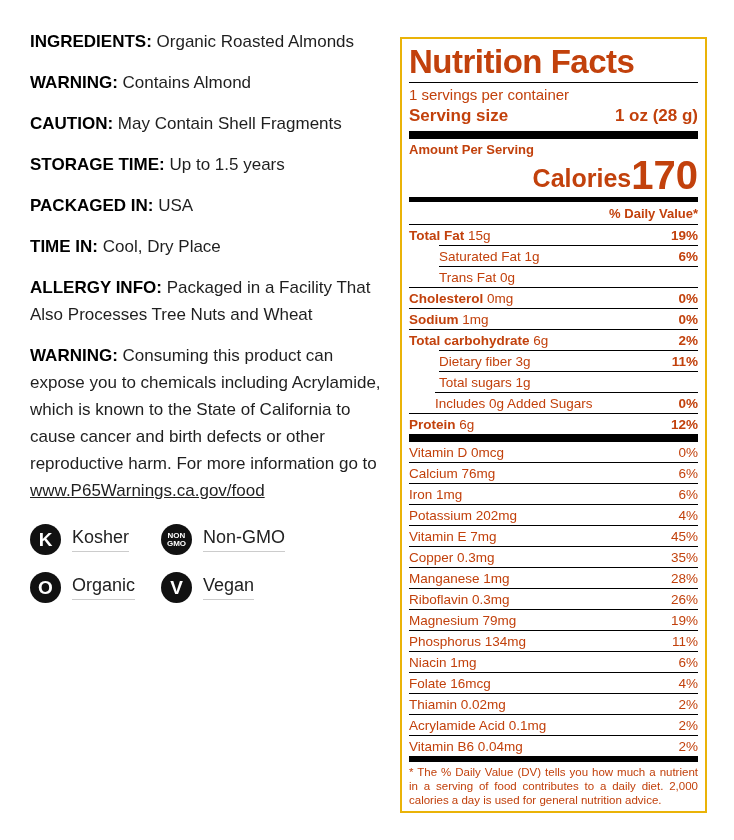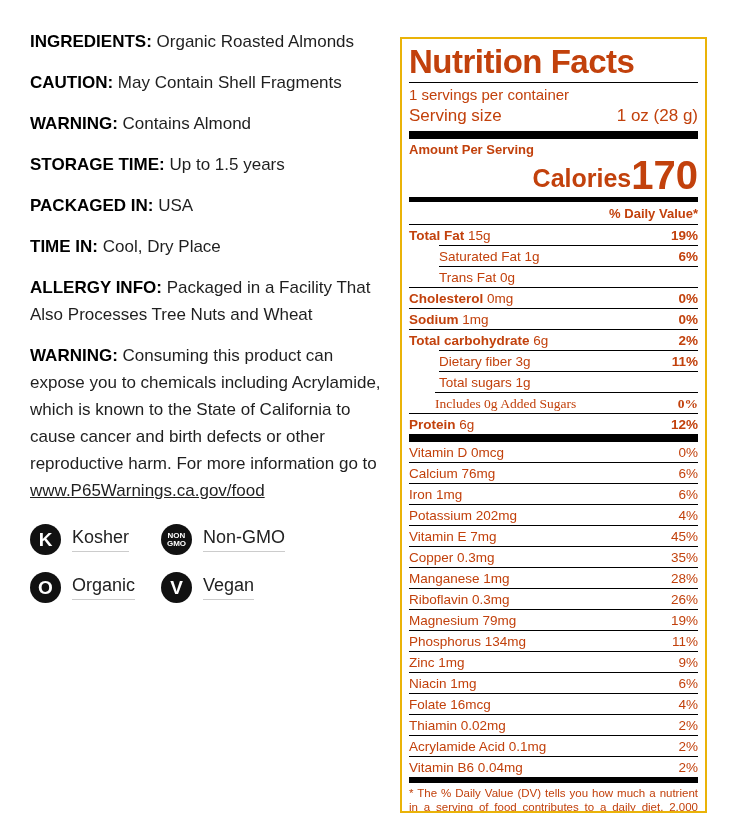--- a/index.html
+++ b/index.html
@@ -20,51 +20,51 @@
                 font-weight:bold; font-size:19px; flex:0 0 31px; }
   .badge-icon.tiny { font-size:8px; line-height:8px; letter-spacing:0; white-space:pre-line; text-align:center; font-weight:bold; }
   .badge-label { font-size:18px; color:#222; border-bottom:1px solid #ccc; padding-bottom:3px;text-align:right; }
 
   
   .nutrition-label { position:absolute; left:400px; top:37px; width:307px; height:776px;
                      border:2px solid #eab308; padding:4px 7px 6px; color:#c2410c; overflow:hidden; }
   .nf-title { font-size:33px; font-weight:900; letter-spacing:-0.5px; line-height:37px;
               border-bottom:1px solid #000; padding-bottom:2px; }
   .nf-servings { font-size:15px; padding-top:3px; line-height:18px; }
-  .nf-serving-row { display:flex; justify-content:space-between; font-size:17px; font-weight:normal;
+  .nf-serving-row { display:flex; justify-content:space-between; font-size:17px; font-weight:bold;
                     line-height:20px; padding:2px 0 5px; }
   .nf-bar { background:#000; height:8px; width:100%; }
   .nf-bar.medium { height:5px; }
   .nf-aps { font-size:13px; font-weight:bold; padding-top:3px; line-height:15px; }
   .nf-cal-row { display:flex; justify-content:flex-end; align-items:flex-end; padding-bottom:4px; }
   .nf-cal-label { font-size:25px; font-weight:bold; line-height:30px; }
   .nf-cal-value { font-size:40px; font-weight:bold; line-height:36px; }
   .nf-dv-header { text-align:right; font-size:13px; font-weight:bold; padding:4px 0 3px; line-height:15px; }
 
   .nf-row { display:flex; justify-content:space-between; border-top:1px solid #000;
             font-size:13.5px; line-height:15px; padding:3px 0 2px; }
   .nf-row .nf-name-bold { font-weight:bold;margin-top:12px; }
   .nf-row.ind1 { margin-left:30px; }
-  .nf-row.ind2 { margin-left:26px;font-family:Liberation Serif, serif; }
+  .nf-row.ind2 { margin-left:26px; }
   .macros .nf-dv { font-weight:bold; }
   .micros .nf-row:first-child { border-top:none; }
 
   .nf-footnote { border-top:6px solid #000; margin-top:0; padding-top:3px;
                  font-size:11.5px; line-height:14px; text-align:justify; }
 </style>
 </head>
 <body>
 
 <div class="stage">
 
   <div class="left-panel">
     <div>
         <p class="info-para"><span class="info-label">INGREDIENTS:</span> Organic Roasted Almonds</p>
+        <p class="info-para"><span class="info-label">WARNING:</span> Contains Almond</p>
         <p class="info-para"><span class="info-label">CAUTION:</span> May Contain Shell Fragments</p>
-        <p class="info-para"><span class="info-label">WARNING:</span> Contains Almond</p>
         <p class="info-para"><span class="info-label">STORAGE TIME:</span> Up to 1.5 years</p>
         <p class="info-para"><span class="info-label">PACKAGED IN:</span> USA</p>
         <p class="info-para"><span class="info-label">TIME IN:</span> Cool, Dry Place</p>
         <p class="info-para"><span class="info-label">ALLERGY INFO:</span> Packaged in a Facility That Also Processes Tree Nuts and Wheat</p>
         <p class="info-para"><span class="info-label">WARNING:</span> Consuming this product can expose you to chemicals including Acrylamide, which is known to the State of California to cause cancer and birth defects or other reproductive harm. For more information go to <a class="info-link">www.P65Warnings.ca.gov/food</a></p>
       </div>
     <div class="badges-grid">
         <div class="badge">
           <span class="badge-icon">K</span>
           <span class="badge-label">Kosher</span>
@@ -178,24 +178,20 @@
         </div>
         <div class="nf-row">
           <span class="nf-name">Magnesium 79mg</span>
           <span class="nf-dv">19%</span>
         </div>
         <div class="nf-row">
           <span class="nf-name">Phosphorus 134mg</span>
           <span class="nf-dv">11%</span>
         </div>
         <div class="nf-row">
-          <span class="nf-name">Zinc 1mg</span>
-          <span class="nf-dv">9%</span>
-        </div>
-        <div class="nf-row">
           <span class="nf-name">Niacin 1mg</span>
           <span class="nf-dv">6%</span>
         </div>
         <div class="nf-row">
           <span class="nf-name">Folate 16mcg</span>
           <span class="nf-dv">4%</span>
         </div>
         <div class="nf-row">
           <span class="nf-name">Thiamin 0.02mg</span>
           <span class="nf-dv">2%</span>

